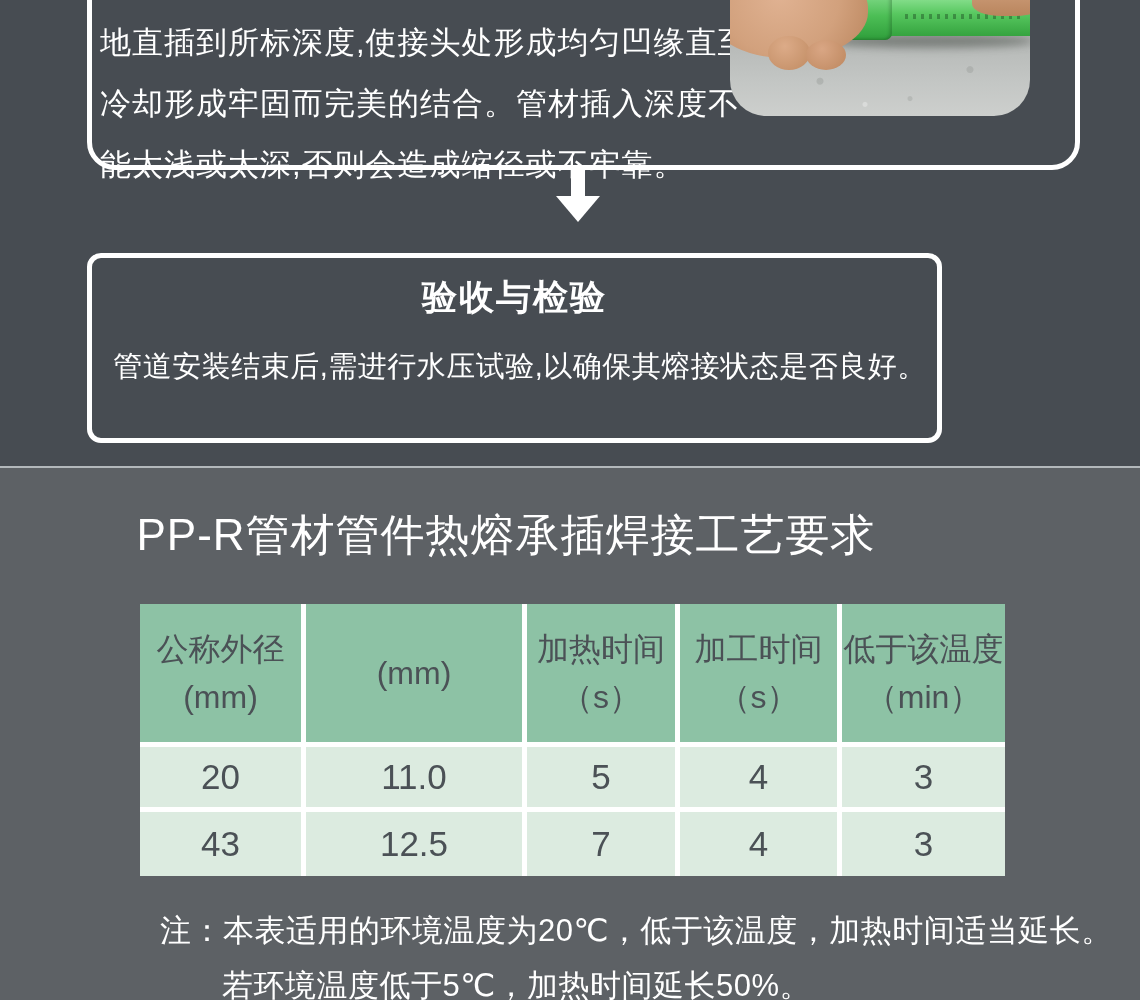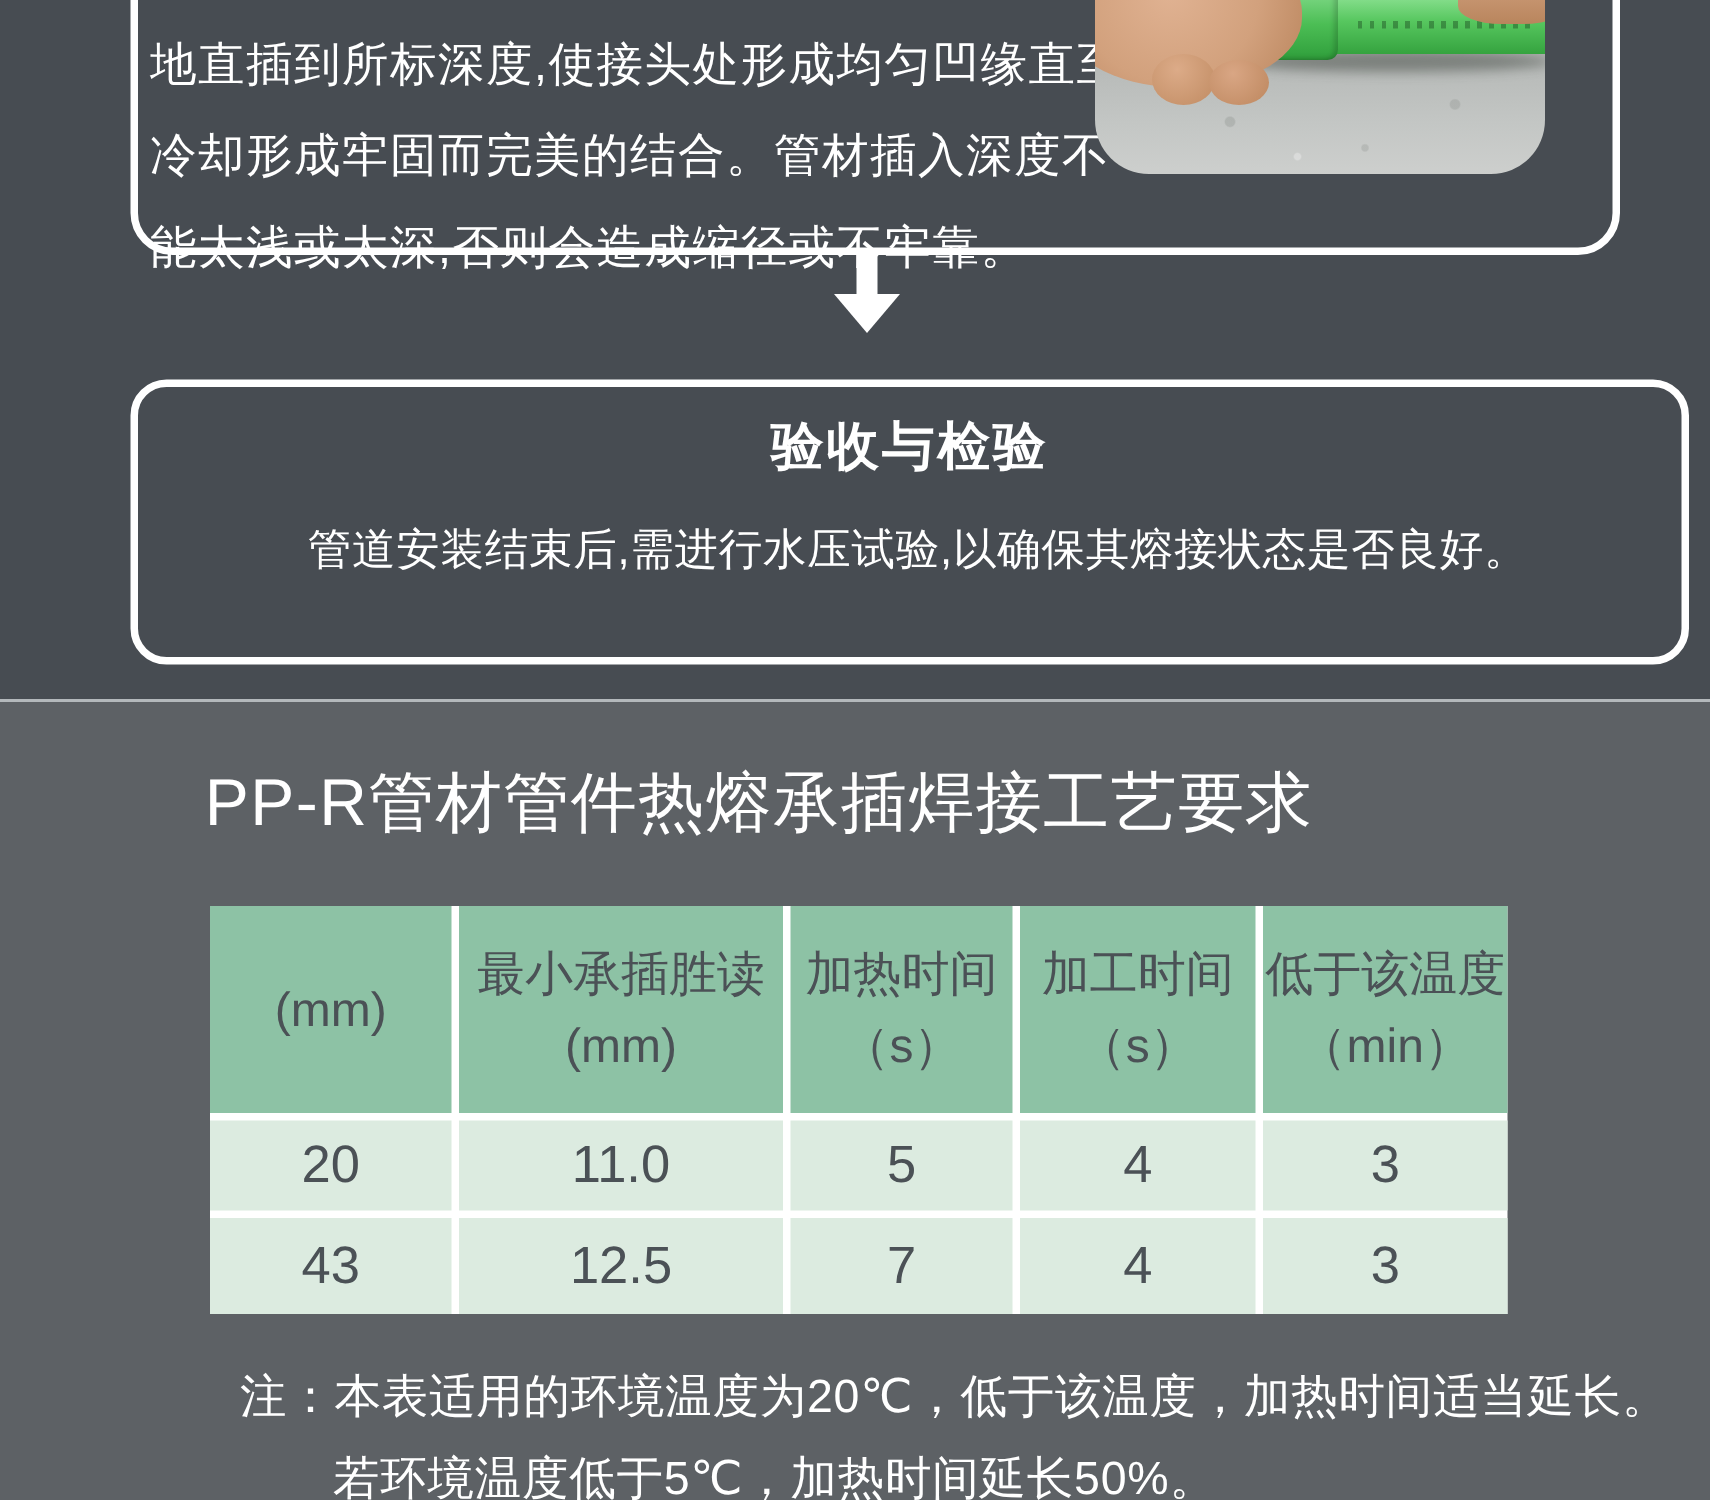--- a/index.html
+++ b/index.html
@@ -51,22 +51,22 @@
   .hand2{position:absolute;right:-14px;top:-14px;width:72px;height:30px;border-radius:40%;
     background:linear-gradient(180deg,#cf9f7c,#b9855d);}
 
   
   .arrow-stem{position:absolute;left:571px;top:170px;width:14px;height:28px;background:#fff;}
   .arrow-head{position:absolute;left:556px;top:196px;width:0;height:0;
     border-left:22px solid transparent;border-right:22px solid transparent;border-top:26px solid #fff;}
 
   
   .box2{
-    position:absolute;left:87px;top:253px;width:1039px;height:190px;
-    box-sizing:border-box;border:5px solid #fff;border-radius:24px;
+    position:absolute;left:87px;top:253px;width:855px;height:190px;
+    box-sizing:border-box;border:5px solid #fff;border-radius:14px;
     color:#fff;text-align:center;
   }
   .box2-title{margin-top:16px;font-size:35px;font-weight:bold;letter-spacing:2px;}
   .box2-body{margin-top:26px;font-size:29px;letter-spacing:.5px;padding-left:11px;}
 
   
   .proc-title{position:absolute;left:0;top:506px;width:1012px;text-align:center;
     color:#fff;font-size:44px;font-weight:500;letter-spacing:1px;}
 
   .proc-table{
@@ -117,24 +117,24 @@
 
   <div class="box2">
     <div class="box2-title">验收与检验</div>
     <div class="box2-body">管道安装结束后,需进行水压试验,以确保其熔接状态是否良好。</div>
   </div>
 
   <div class="proc-title">PP-R管材管件热熔承插焊接工艺要求</div>
 
   <div class="proc-table">
     <div class="th">
+      <div>公称外径</div>
       <div>(mm)</div>
     </div>
     <div class="th">
-      <div>最小承插胜读</div>
       <div>(mm)</div>
     </div>
     <div class="th">
       <div>加热时间</div>
       <div>（s）</div>
     </div>
     <div class="th">
       <div>加工时间</div>
       <div>（s）</div>
     </div>

